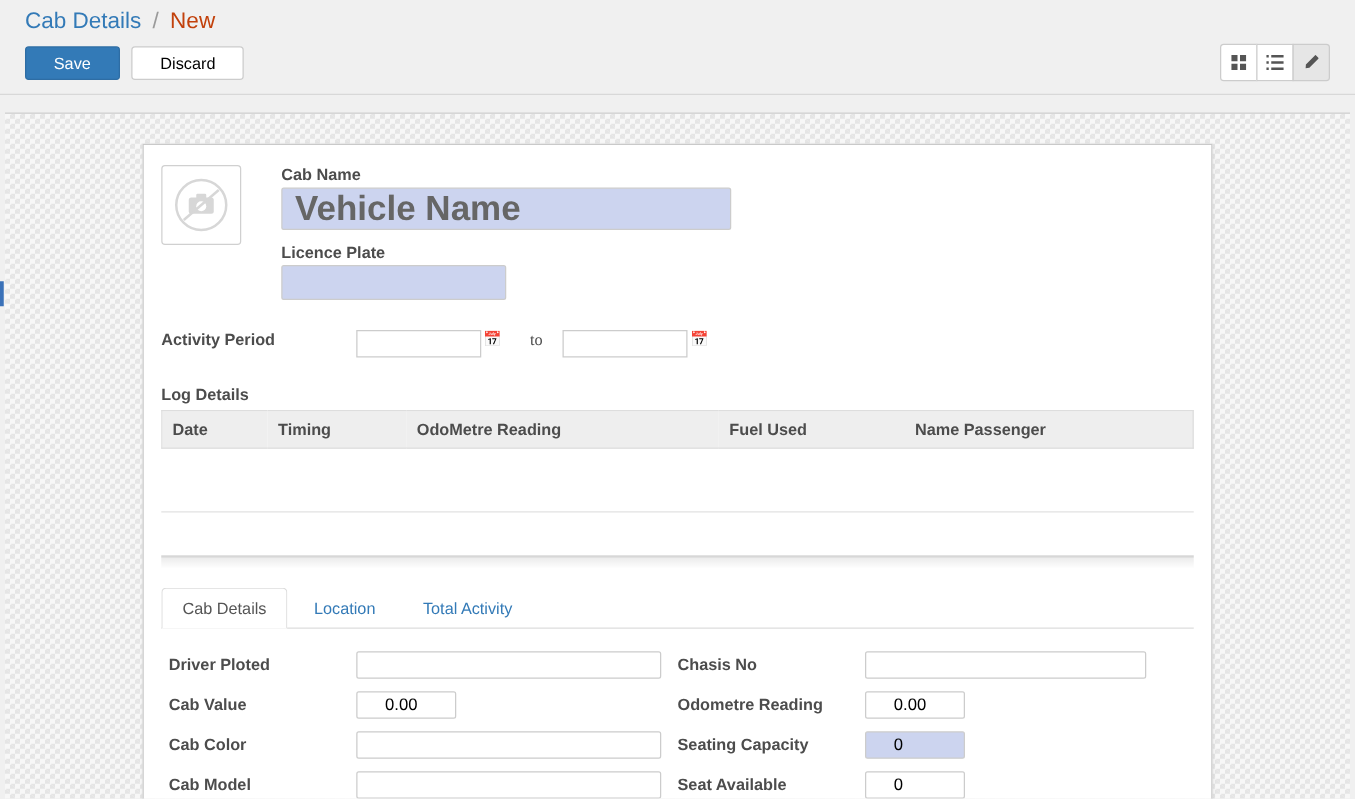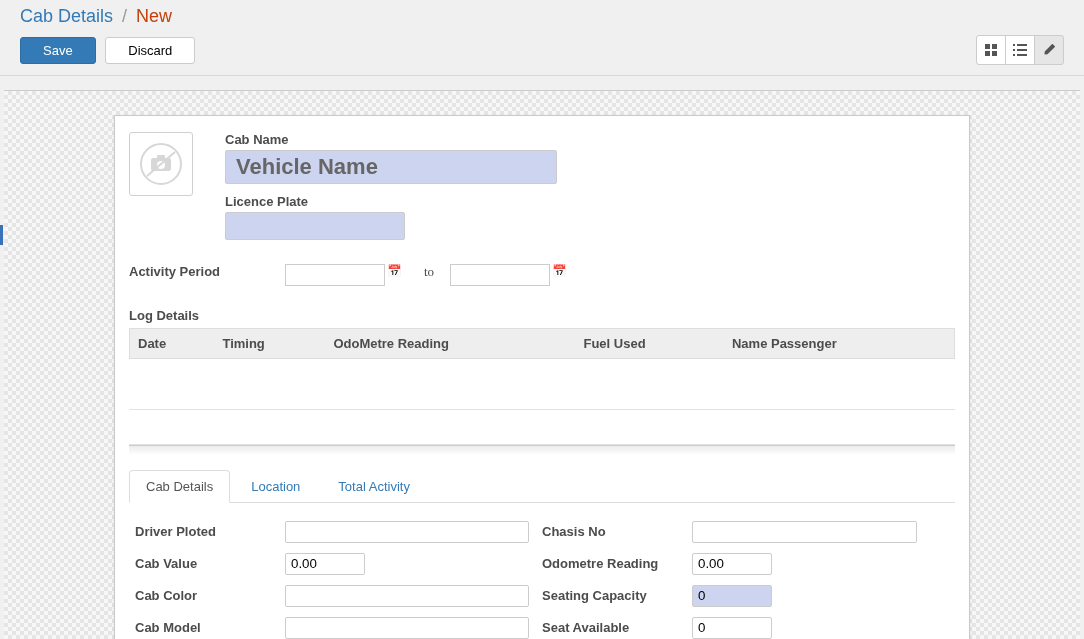--- a/index.html
+++ b/index.html
@@ -100,25 +100,25 @@
     border-radius: 3px;
     display: flex;
     align-items: center;
     justify-content: center;
     margin-right: 32px;
   }
   .photo-box svg { fill: #d7d7d7; }
 
   .name-block label { font-weight: bold; display: block; margin-bottom: 3px; }
   .name-block .big-input {
-    width: 332px;
+    width: 360px;
     height: 34px;
     border: 1px solid #ccc;
     background: #ccd4ef;
-    font-size: 22px;
+    font-size: 28px;
     color: #666;
     padding: 2px 10px;
     font-weight: bold;
     border-radius: 2px;
   }
   .name-block .big-input::placeholder { color: #666; }
   .lp-block { margin-top: 10px; }
   .lp-block input {
     width: 180px;
     height: 28px;
@@ -193,21 +193,21 @@
     margin-bottom: 10px;
   }
   .field-row .flabel {
     font-weight: bold;
     width: 150px;
     padding-right: 8px;
   }
   .field-row input {
     height: 22px;
     border: 1px solid #ccc;
-    padding: 0 5px;
+    padding: 0 22px;
     border-radius: 2px;
   }
   .field-row input.w-wide { width: 244px; }
   .field-row input.w-sm   { width: 80px; }
   .field-row input.w-lg   { width: 225px; }
   .field-row input.hl     { background: #ccd4ef; }
 
 </style>
 </head>
 <body>

